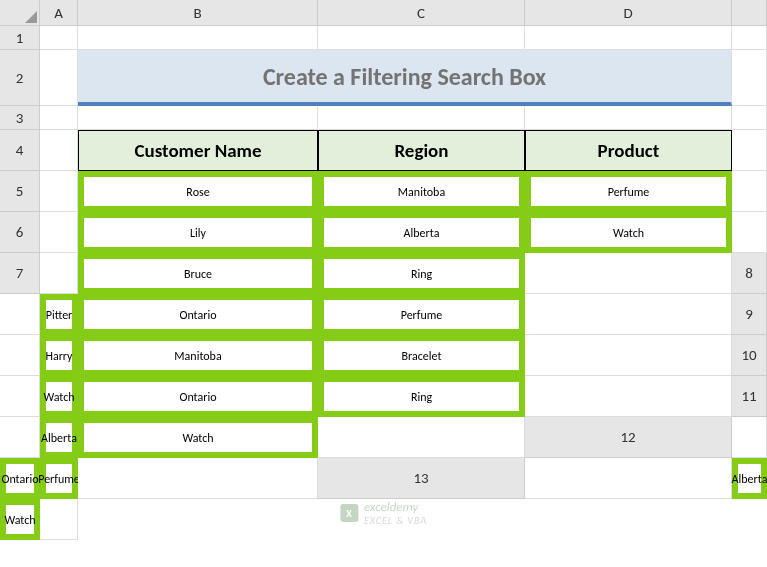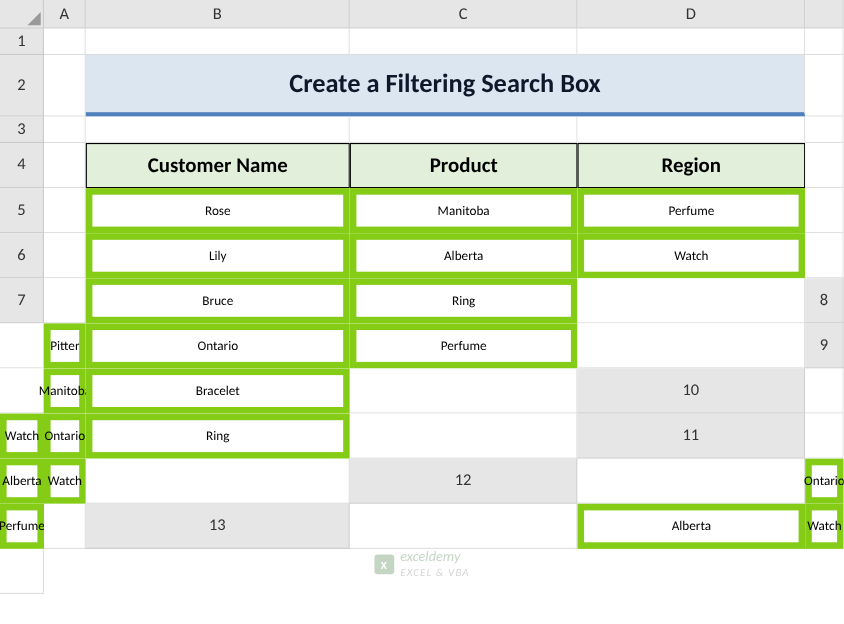--- a/index.html
+++ b/index.html
@@ -57,21 +57,21 @@
       justify-content: center;
       font-size: 18px;
       background: #fff;
     }
     .title-cell {
       grid-column: 3 / 6;
       background: #dce6f1;
       border-bottom: 4px solid #4f81bd;
       font-weight: bold;
       font-size: 24px;
-      color: #0f172a;
+      color: #737373;
     }
     .table-header {
       background: #e2efda;
       font-weight: bold;
       font-size: 19px;
       border: 1px solid #000;
       text-align: right;
     }
     .table-cell {
       border: 6px solid #84cc16;
@@ -136,22 +136,22 @@
   <div class="row-header">3</div>
   <div class="cell"></div>
   <div class="cell"></div>
   <div class="cell"></div>
   <div class="cell"></div>
   <div class="cell"></div>
 
   <div class="row-header">4</div>
   <div class="cell"></div>
   <div class="cell table-header">Customer Name</div>
+  <div class="cell table-header">Region</div>
   <div class="cell table-header">Product</div>
-  <div class="cell table-header">Region</div>
   <div class="cell"></div>
 
   <div class="row-header">5</div>
   <div class="cell"></div>
   <div class="cell table-cell">Rose</div>
   <div class="cell table-cell">Manitoba</div>
   <div class="cell table-cell">Perfume</div>
   <div class="cell"></div>
 
   <div class="row-header">6</div>
@@ -169,20 +169,21 @@
 
   <div class="row-header">8</div>
   <div class="cell"></div>
   <div class="cell table-cell">Pitter</div>
   <div class="cell table-cell">Ontario</div>
   <div class="cell table-cell">Perfume</div>
   <div class="cell"></div>
 
   <div class="row-header">9</div>
   <div class="cell"></div>
+  <div class="cell table-cell">Harry</div>
   <div class="cell table-cell">Manitoba</div>
   <div class="cell table-cell">Bracelet</div>
   <div class="cell"></div>
 
   <div class="row-header">10</div>
   <div class="cell"></div>
   <div class="cell table-cell">Watch</div>
   <div class="cell table-cell">Ontario</div>
   <div class="cell table-cell">Ring</div>
   <div class="cell"></div>

